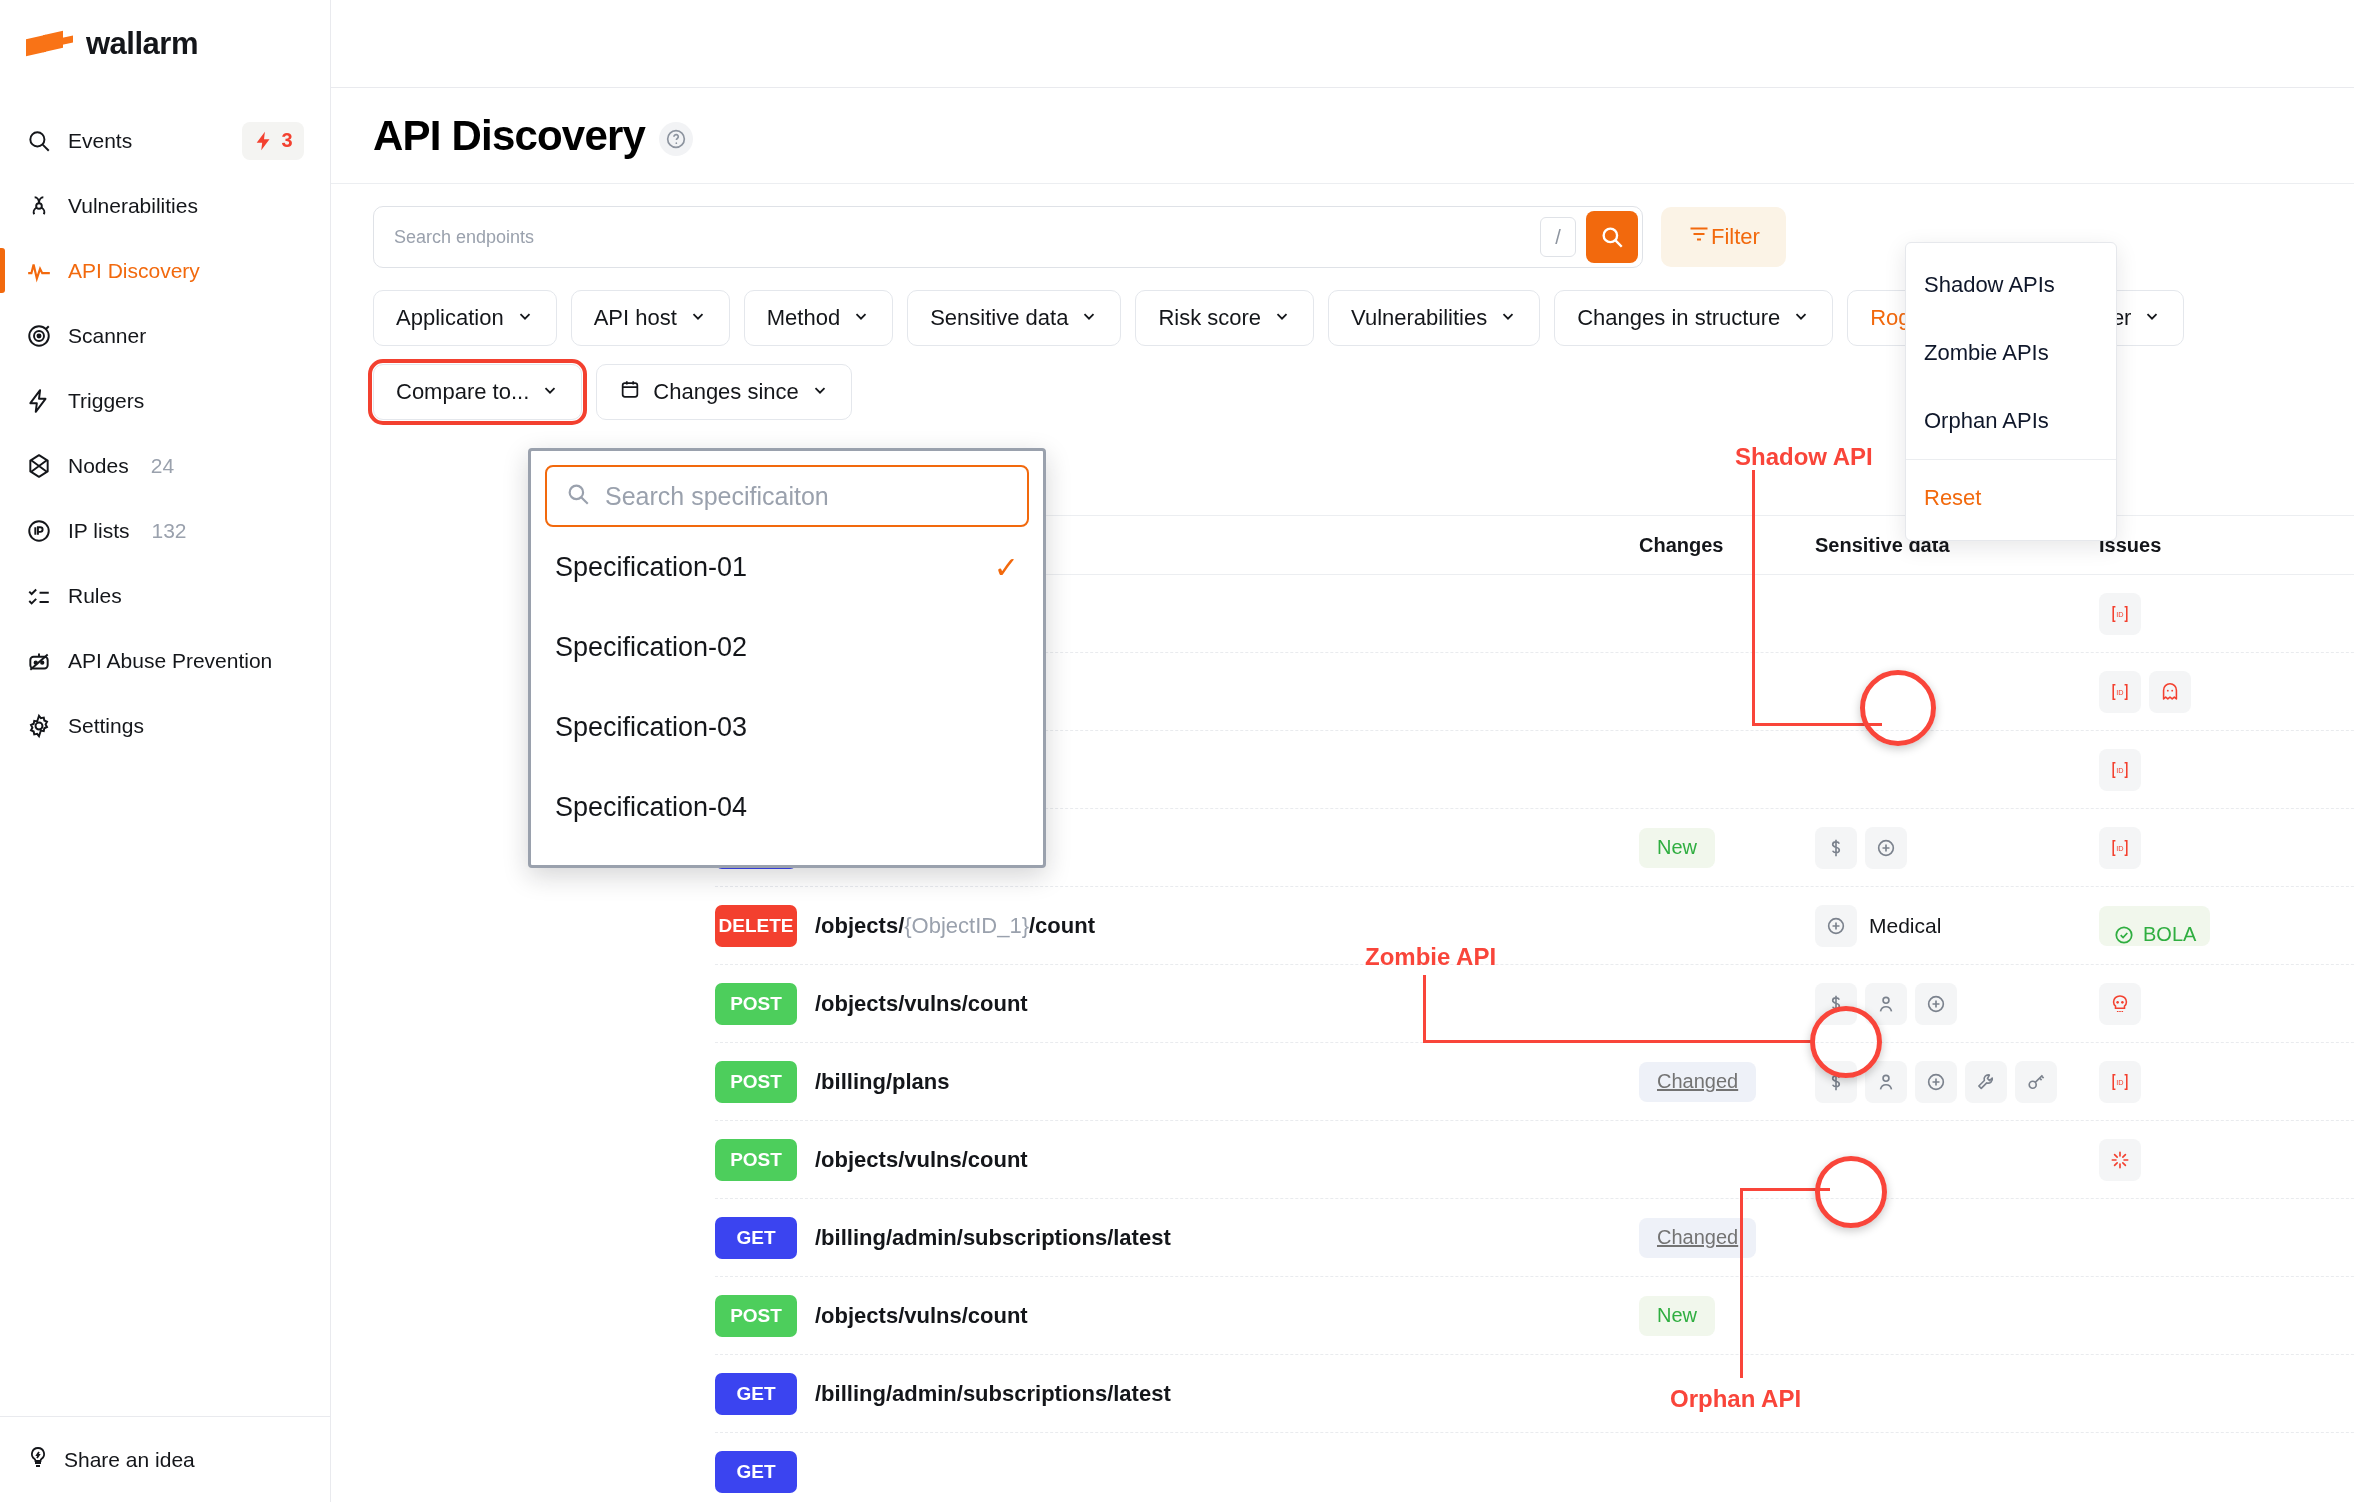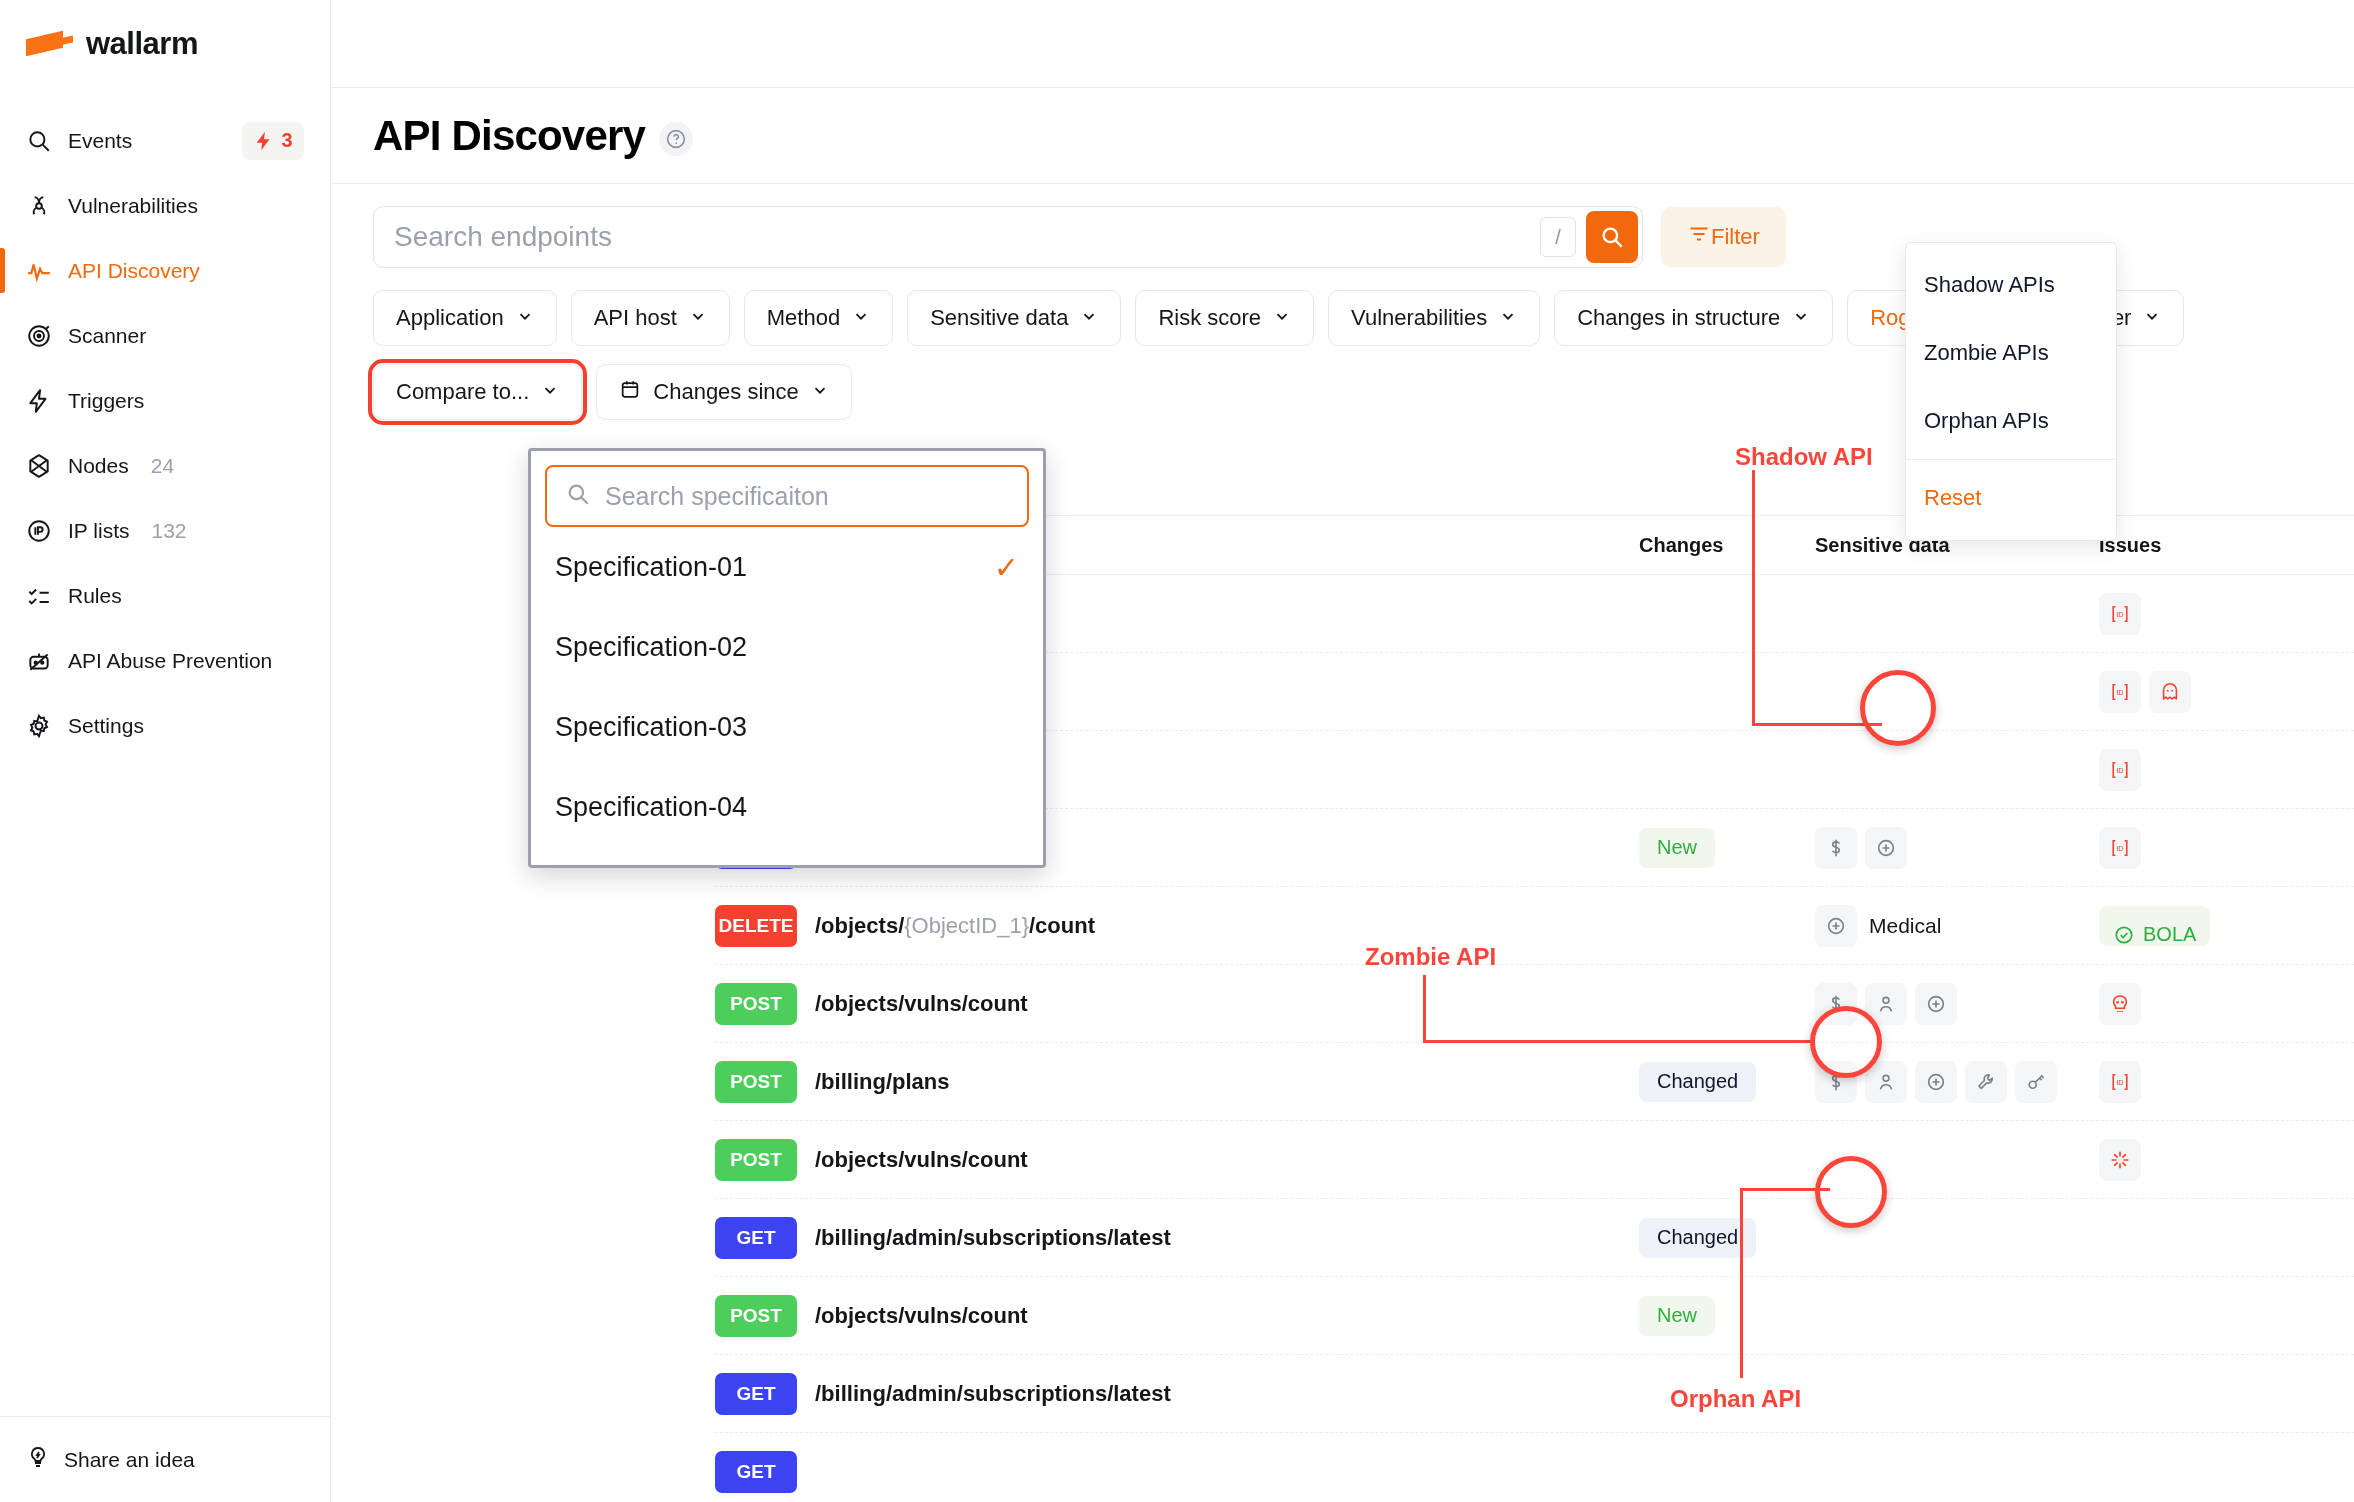--- a/index.html
+++ b/index.html
@@ -72,21 +72,21 @@
     display: flex; align-items: center; justify-content: center;
     margin-left: 14px; margin-top: 6px; cursor: pointer;
   }
 
   .searchrow { display: flex; align-items: center; padding: 22px 36px 0 42px; gap: 18px; }
   .search-wrap {
     flex: 0 0 1270px; height: 62px; border: 1px solid #dfe2e7; border-radius: 10px;
     display: flex; align-items: center; padding-left: 20px; position: relative;
   }
   .search-wrap input {
-    flex: 1; border: 0; outline: none; font-size: 28px; color: #7f1d1d;
+    flex: 1; border: 0; outline: none; font-size: 18px; color: #7f1d1d;
     font-family: "Liberation Sans", sans-serif; background: transparent;
   }
   .search-wrap input::placeholder { color: #9aa1ad; }
   .slash-key {
     width: 36px; height: 40px; border: 1px solid #dfe2e7; border-radius: 6px;
     display: flex; align-items: center; justify-content: center;
     color: #8d949f; font-size: 20px; margin-right: 10px;
   }
   .search-go {
     width: 52px; height: 52px; background: #f2690d; border-radius: 8px;
@@ -154,21 +154,21 @@
   .m-GET { background: #3b44f0; }
   .m-DELETE { background: #f3402f; }
   .ep-path { font-size: 22px; font-weight: 700; color: #14161a; white-space: nowrap; }
   .ep-path .var { color: #9aa1ad; font-weight: 400; }
 
   .pill {
     height: 40px; border-radius: 8px; display: inline-flex; align-items: center;
     padding: 0 18px; font-size: 20px;
   }
   .pill.new { background: #f1f7ec; color: #2fae40; }
-  .pill.changed { background: #eef1f8; color: #0f172a; }
+  .pill.changed { background: #eef1f8; color: #737373; text-decoration: underline; }
 
   .ibox {
     width: 42px; height: 42px; border-radius: 8px; background: #f4f5f6;
     display: flex; align-items: center; justify-content: center; color: #7b828d;
   }
   .ibox.danger { color: #f3402f; }
   .sens-label { font-size: 21px; color: #14161a; margin-left: 4px; }
   .bola {
     height: 40px; border-radius: 8px; background: #f1f7ec; color: #2fae40;
     display: inline-flex; align-items: flex-end; gap: 8px; padding: 0 14px; font-size: 20px;

